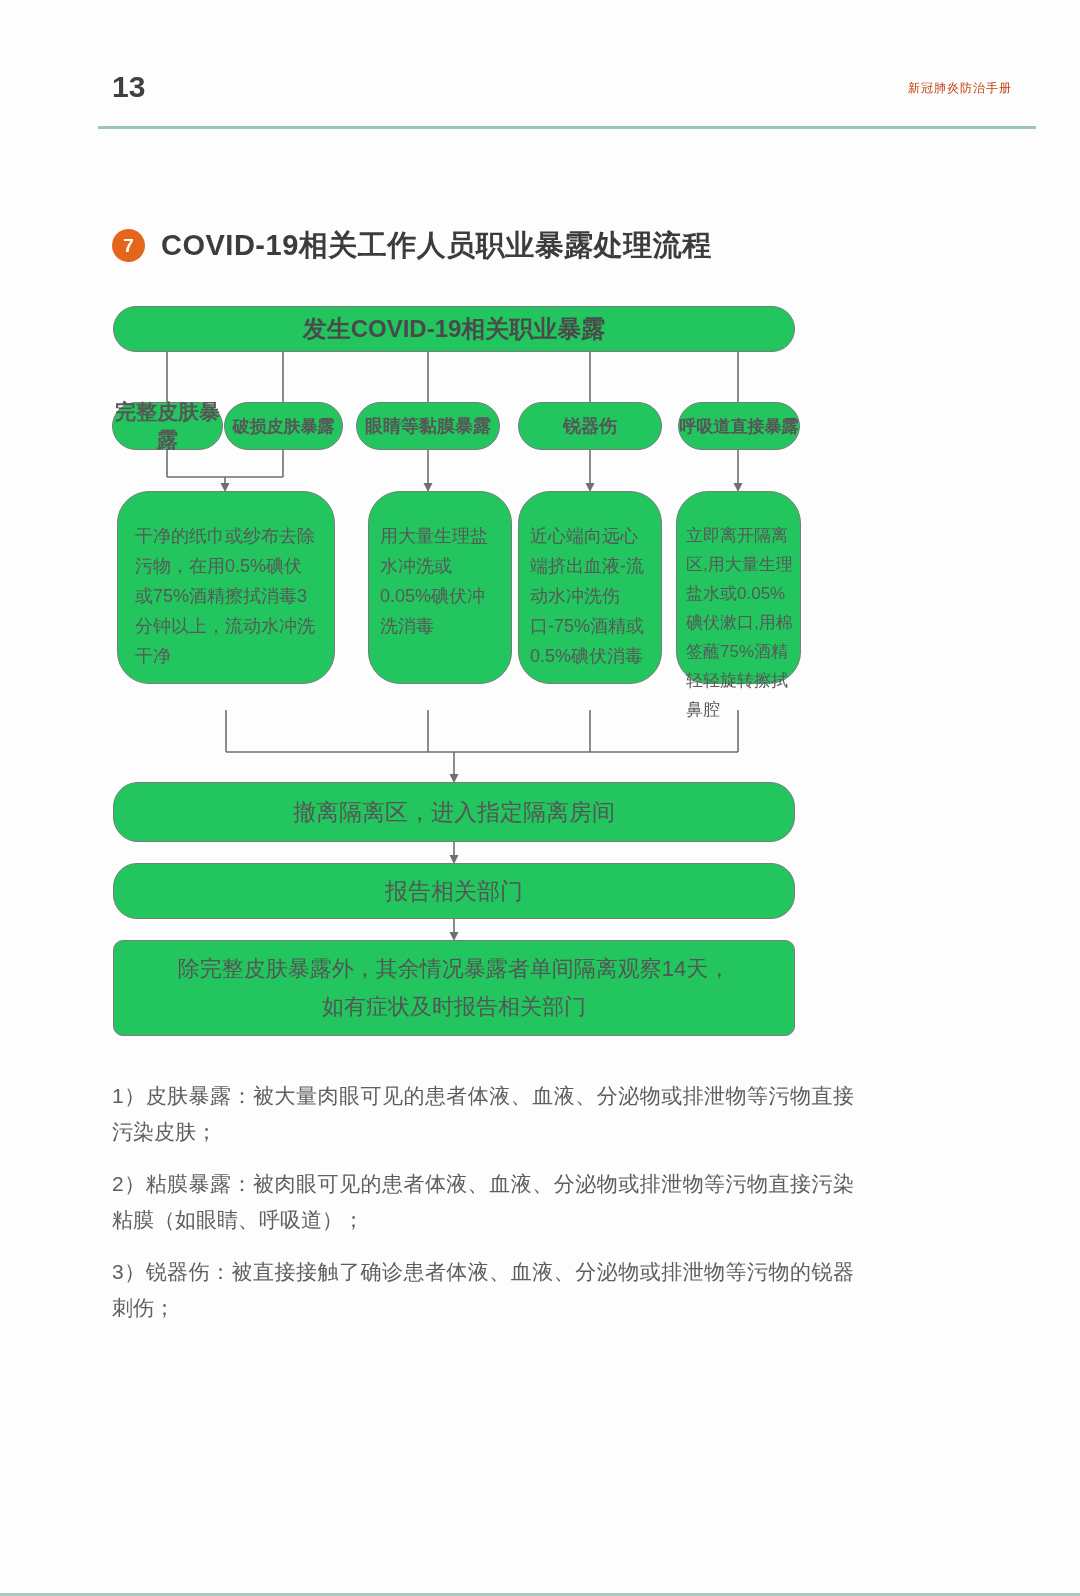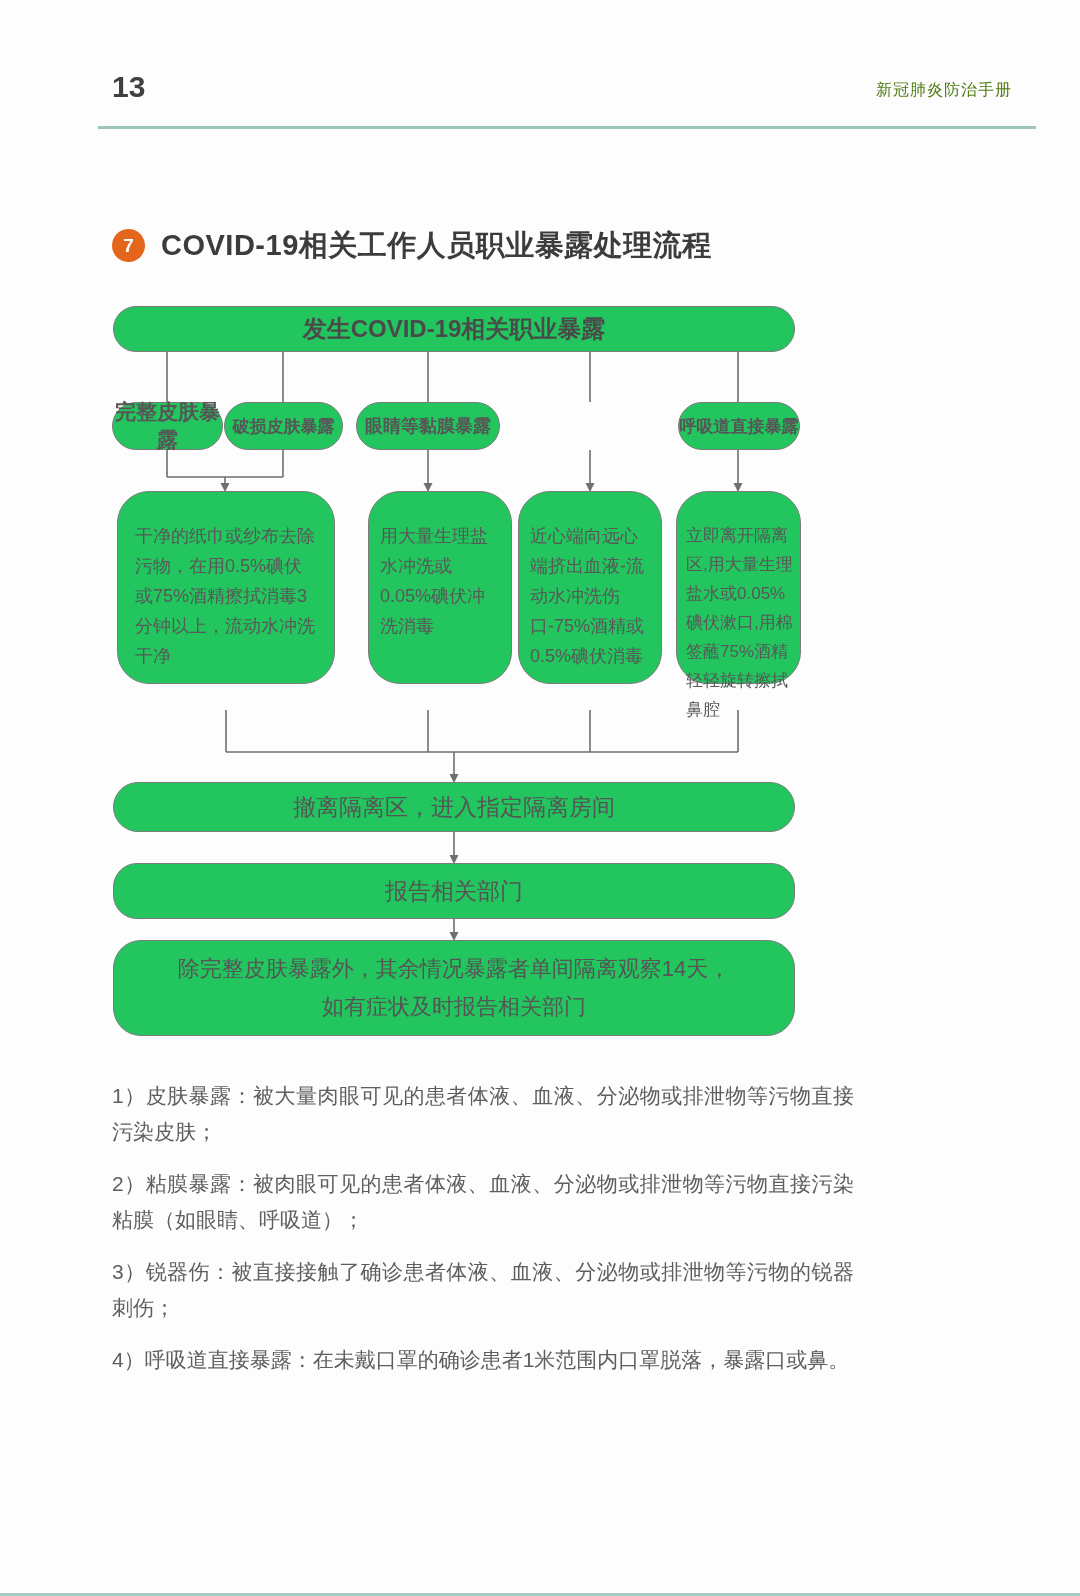--- a/index.html
+++ b/index.html
@@ -6,21 +6,21 @@
   .page{
     position:relative;
     width:1080px;height:1596px;
     margin:0 auto;
     background:#fdfdfd;
     font-family:"Liberation Sans","DejaVu Sans",sans-serif;
     overflow:hidden;
   }
   
   .page-number{position:absolute;left:112px;top:70px;font-size:30px;font-weight:600;color:#404040;}
-  .header-title{position:absolute;right:68px;top:80px;font-size:16px;color:#4d7c0f;letter-spacing:1px;text-align:right;}
+  .header-title{position:absolute;right:68px;top:80px;font-size:12px;color:#c2410c;letter-spacing:1px;text-align:right;}
   .header-rule{position:absolute;left:98px;top:126px;width:938px;height:3px;background:#9cc6ba;}
   .footer-rule{position:absolute;left:0;bottom:0;width:1080px;height:3px;background:#a5ccc2;}
 
   
   .section-badge{
     position:absolute;left:112px;top:229px;width:33px;height:33px;border-radius:50%;
     background:#e4661c;color:#ffffff;font-size:19px;font-weight:700;
     display:flex;align-items:center;justify-content:center;
   }
   .section-title{position:absolute;left:161px;top:226px;font-size:29px;font-weight:700;color:#3c3c3c;letter-spacing:0.5px;}
@@ -42,23 +42,23 @@
   .fc-proc{
     top:491px;height:193px;border-radius:32px;
     align-items:flex-start;justify-content:flex-start;text-align:left;
     font-size:18px;line-height:30px;font-weight:400;color:#585858;
   }
   .p1{left:117px;width:218px;padding:29px 17px 0 17px;}
   .p2{left:368px;width:144px;padding:29px 10px 0 11px;}
   .p3{left:518px;width:144px;padding:29px 9px 0 11px;}
   .p4{left:676px;width:125px;padding:29px 4px 0 9px;font-size:17px;line-height:29px;}
   .fc-wide{left:113px;width:682px;font-size:23px;font-weight:500;color:#555555;}
-  .fc-evacuate{top:782px;height:50px;border-radius:25px;}
+  .fc-evacuate{top:782px;height:60px;border-radius:25px;}
   .fc-report{top:863px;height:56px;border-radius:24px;}
-  .fc-observe{top:940px;height:96px;border-radius:28px;flex-direction:column;font-weight:400;line-height:38px;font-size:22px;}
+  .fc-observe{top:940px;height:96px;border-radius:10px;flex-direction:column;font-weight:400;line-height:38px;font-size:22px;}
 
   .fc-lines{position:absolute;left:0;top:0;z-index:1;}
 
   
   .notes{position:absolute;left:112px;top:1078px;width:742px;color:#5e5e5e;font-size:21px;line-height:36px;text-align:justify;}
   .notes p{margin:0 0 16px 0;}
 </style>
 </head>
 <body>
 
@@ -89,35 +89,35 @@
       <polygon points="449.5,855 458.5,855 454,864"></polygon>
       <polygon points="449.5,932 458.5,932 454,941"></polygon>
     </g>
   </svg>
 
   <div class="fc-box fc-start">发生COVID-19相关职业暴露</div>
 
   <div class="fc-box fc-branch b1">完整皮肤暴露</div>
   <div class="fc-box fc-branch b2">破损皮肤暴露</div>
   <div class="fc-box fc-branch b3">眼睛等黏膜暴露</div>
+  <div class="fc-box fc-branch b4">锐器伤</div>
   <div class="fc-box fc-branch b5">呼吸道直接暴露</div>
 
   <div class="fc-box fc-proc p1">干净的纸巾或纱布去除污物，在用0.5%碘伏或75%酒精擦拭消毒3分钟以上，流动水冲洗干净</div>
   <div class="fc-box fc-proc p2">用大量生理盐水冲洗或0.05%碘伏冲洗消毒</div>
   <div class="fc-box fc-proc p3">近心端向远心端挤出血液-流动水冲洗伤口-75%酒精或0.5%碘伏消毒</div>
   <div class="fc-box fc-proc p4">立即离开隔离区,用大量生理盐水或0.05%碘伏漱口,用棉签蘸75%酒精轻轻旋转擦拭鼻腔</div>
 
   <div class="fc-box fc-wide fc-evacuate">撤离隔离区，进入指定隔离房间</div>
   <div class="fc-box fc-wide fc-report">报告相关部门</div>
   <div class="fc-box fc-wide fc-observe">
     <div>除完整皮肤暴露外，其余情况暴露者单间隔离观察14天，</div>
     <div>如有症状及时报告相关部门</div>
   </div>
 
   <div class="notes">
     <p>1）皮肤暴露：被大量肉眼可见的患者体液、血液、分泌物或排泄物等污物直接污染皮肤；</p>
     <p>2）粘膜暴露：被肉眼可见的患者体液、血液、分泌物或排泄物等污物直接污染粘膜（如眼睛、呼吸道）；</p>
     <p>3）锐器伤：被直接接触了确诊患者体液、血液、分泌物或排泄物等污物的锐器刺伤；</p>
-    <p>4）呼吸道直接暴露：在未戴口罩的确诊患者1米范围内口罩脱落，暴露口或鼻。</p>
   </div>
 
   <div class="footer-rule"></div>
 </div>
 
 </body></html>

